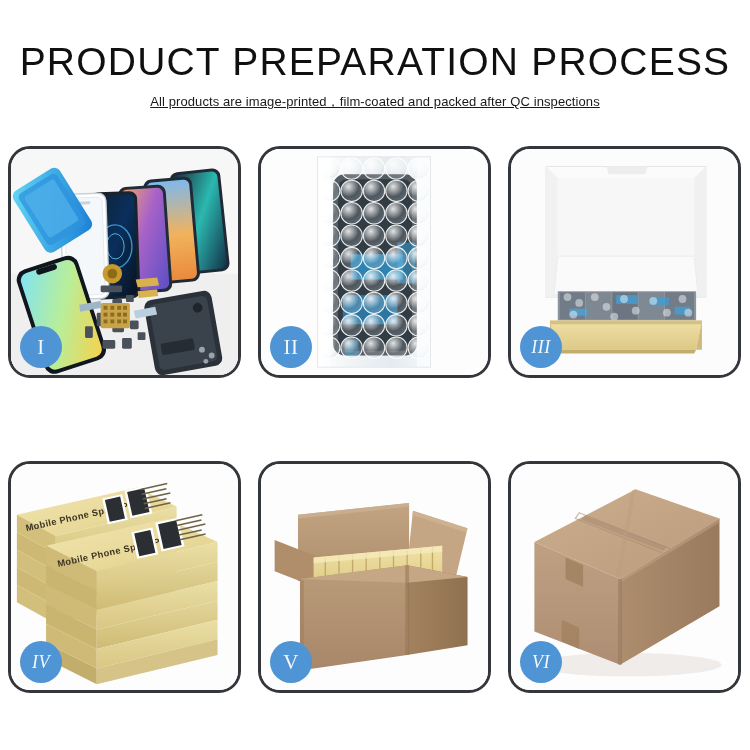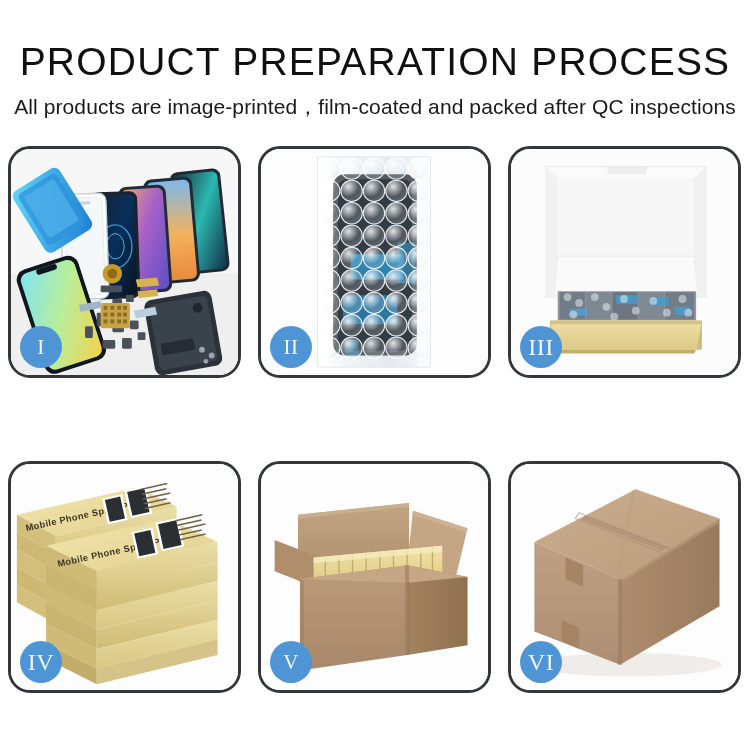--- a/index.html
+++ b/index.html
@@ -32,25 +32,26 @@
     font-size: 39px;
     letter-spacing: 1.2px;
     font-weight: 400;
     color: #101010;
     line-height: 1.05;
     white-space: nowrap;
     font-family: "Liberation Sans", sans-serif;
   }
   .subtitle {
     margin-top: 10px;
-    font-size: 21px;
+    font-size: 13px;
     font-weight: 400;
     color: #1a1a1a;
     letter-spacing: 0.1px;
     white-space: nowrap;
+    text-decoration: underline;
   }
 
   
   .grid {
     position: absolute;
     top: 138px;
     left: 8px;
     width: 734px;
     display: grid;
     grid-template-columns: repeat(3, 233px);
@@ -86,21 +87,21 @@
     background: #4f94d4;
     color: #f2f7fb;
     display: flex;
     align-items: center;
     justify-content: center;
     font-family: "Liberation Serif", serif;
     font-size: 21px;
     letter-spacing: 0.5px;
     z-index: 5;
   }
-  .badge.wide { font-size: 24px; }
+  .badge.wide { font-size: 18px; font-style: italic; }
 </style>
 </head>
 <body>
 
 <div class="page">
 
   <div class="header">
     <div class="title">PRODUCT PREPARATION PROCESS</div>
     <div class="subtitle">All products are image-printed，film-coated and packed after QC inspections</div>
   </div>

